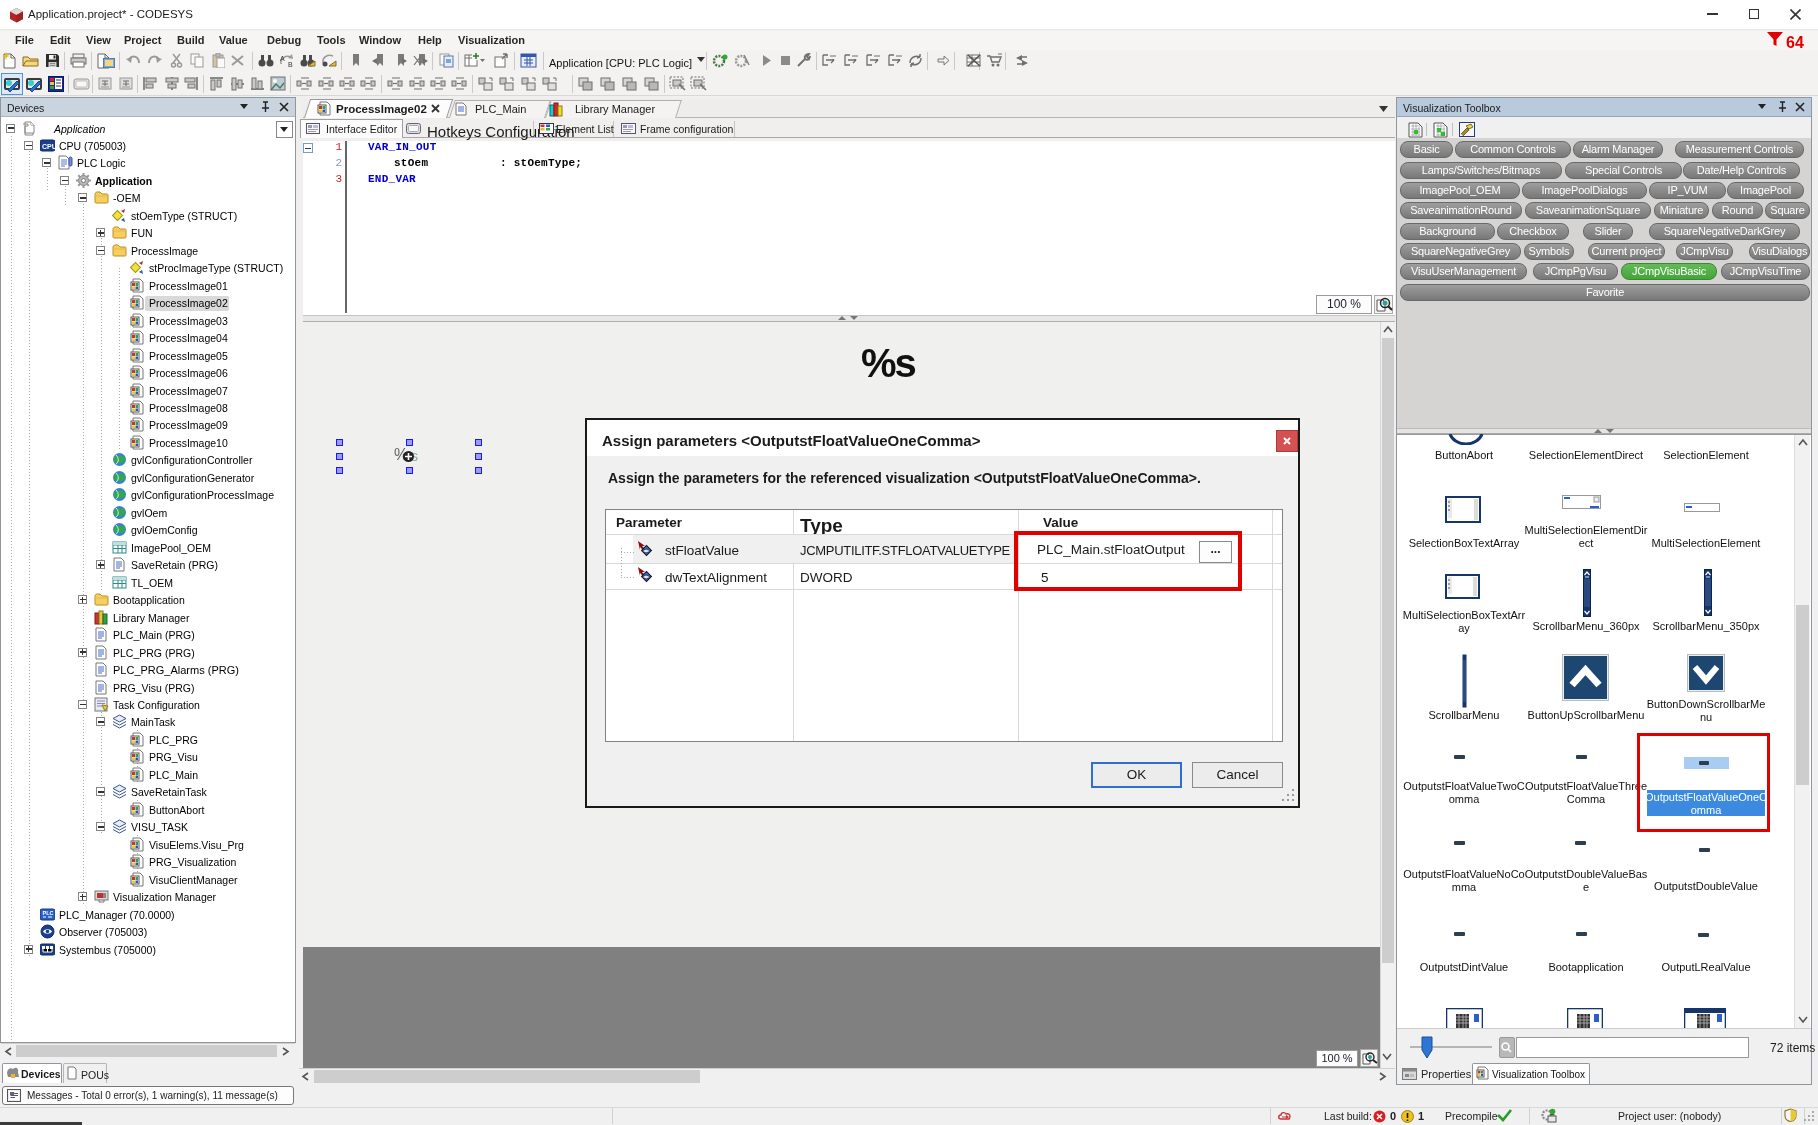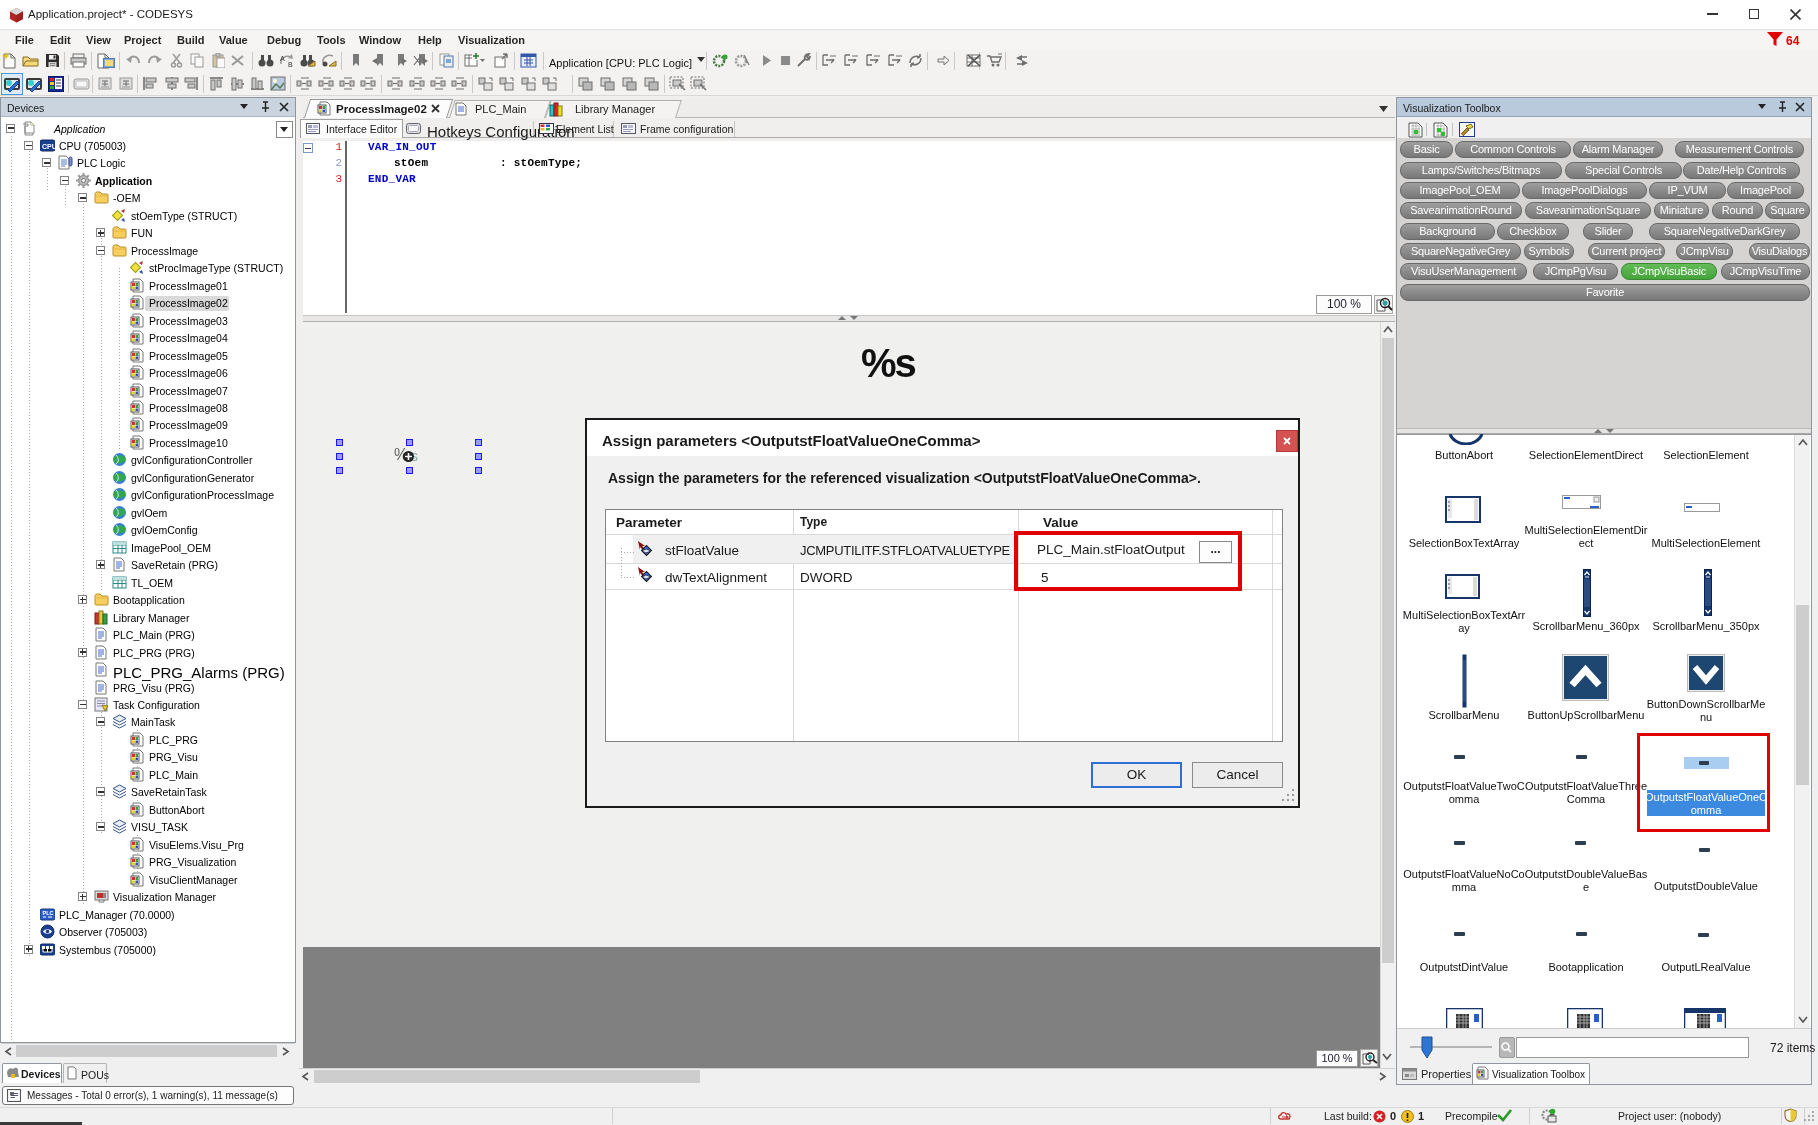--- a/index.html
+++ b/index.html
@@ -35,21 +35,21 @@
 <div class="txt" style="left:177px;top:34px;font-size:11px;font-weight:700;color:#262626">Build</div>
 <div class="txt" style="left:219px;top:34px;font-size:11px;font-weight:700;color:#262626">Value</div>
 <div class="txt" style="left:267px;top:34px;font-size:11px;font-weight:700;color:#262626">Debug</div>
 <div class="txt" style="left:317px;top:34px;font-size:11px;font-weight:700;color:#262626">Tools</div>
 <div class="txt" style="left:359px;top:34px;font-size:11px;font-weight:700;color:#262626">Window</div>
 <div class="txt" style="left:418px;top:34px;font-size:11px;font-weight:700;color:#262626">Help</div>
 <div class="txt" style="left:458px;top:34px;font-size:11px;font-weight:700;color:#262626">Visualization</div>
 <svg class="a" style="left:1767px;top:32px" width="16" height="15" viewBox="0 0 16 15">
     <path d="M0 0 L16 0 L9.5 7.5 L9.5 14 L6.5 12.5 L6.5 7.5 Z" fill="#e00000"></path>
   </svg>
-<div class="txt" style="left:1786px;top:34px;font-size:12px;font-weight:700;color:#e00000">64</div>
+<div class="txt" style="left:1786px;top:34px;font-size:16px;font-weight:700;color:#e00000">64</div>
 <div class="a" style="left:0;top:50px;width:1818px;height:23px;background:#f3f2f0"></div>
 <div class="a" style="left:0;top:73px;width:1818px;height:23px;background:#f3f2f0;border-bottom:1px solid #d8d8d8"></div>
 <svg class="a" style="left:3px;top:53px" width="13" height="16" viewBox="0 0 13 16">
     <path d="M1 1 H8 L12 5 V15 H1 Z" fill="#fdfdfd" stroke="#666"></path>
     <path d="M8 1 L8 5 L12 5" fill="none" stroke="#666"></path>
   </svg>
 <svg class="a" style="left:2px;top:52px" width="8" height="8" viewBox="0 0 8 8">
     <path d="M4 0 L5 3 L8 4 L5 5 L4 8 L3 5 L0 4 L3 3 Z" fill="#e8c400"></path>
   </svg>
 <svg class="a" style="left:22px;top:53px" width="17" height="15" viewBox="0 0 17 15">
@@ -678,21 +678,21 @@
 <div class="a" style="left:81.8px;top:649.0999999999999px;width:1.5px;height:6px;background:#333"></div>
 <svg class="a" style="left:94px;top:644.5999999999999px" width="15" height="15" viewBox="0 0 15 15">
     <path d="M2 1 H9 L12 4 V14 H2 Z" fill="#fff" stroke="#777"></path>
     <path d="M4 5 H10 M4 7 H10 M4 9 H10 M4 11 H8" stroke="#4466cc"></path>
   </svg>
 <div class="txt" style="left:113px;top:646.5999999999999px;font-size:10.5px;color:#000">PLC_PRG (PRG)</div>
 <svg class="a" style="left:94px;top:662.0699999999999px" width="15" height="15" viewBox="0 0 15 15">
     <path d="M2 1 H9 L12 4 V14 H2 Z" fill="#fff" stroke="#777"></path>
     <path d="M4 5 H10 M4 7 H10 M4 9 H10 M4 11 H8" stroke="#4466cc"></path>
   </svg>
-<div class="txt" style="left:113px;top:664.0699999999999px;font-size:15px;color:#000">PLC_PRG_Alarms (PRG)</div>
+<div class="txt" style="left:113px;top:664.0699999999999px;font-size:11px;color:#000">PLC_PRG_Alarms (PRG)</div>
 <svg class="a" style="left:94px;top:679.54px" width="15" height="15" viewBox="0 0 15 15">
     <path d="M2 1 H9 L12 4 V14 H2 Z" fill="#fff" stroke="#777"></path>
     <path d="M4 5 H10 M4 7 H10 M4 9 H10 M4 11 H8" stroke="#4466cc"></path>
   </svg>
 <div class="txt" style="left:113px;top:681.54px;font-size:10.5px;color:#000">PRG_Visu (PRG)</div>
 <div class="a" style="left:78px;top:700.01px;width:9px;height:9px;background:#fff;border:1px solid #848484"></div>
 <div class="a" style="left:79.5px;top:703.81px;width:6px;height:1.5px;background:#333"></div>
 <svg class="a" style="left:94px;top:697.01px" width="15" height="15" viewBox="0 0 15 15">
     <rect x="1" y="1" width="12" height="13" fill="#e8e8f8" stroke="#777"></rect>
     <path d="M3 4 H11 M3 6.5 H11 M3 9 H8" stroke="#8888aa"></path>
@@ -971,21 +971,21 @@
 <div class="a" style="left:585px;top:418px;width:715px;height:390px;background:#f0f0f0;border:2px solid #1a1a1a"></div>
 <div class="a" style="left:587px;top:420px;width:711px;height:36px;background:#ffffff"></div>
 <div class="txt" style="left:602px;top:432px;font-size:15px;font-weight:700;color:#1a1a1a">Assign parameters &lt;OutputstFloatValueOneComma&gt;</div>
 <div class="a" style="left:1276px;top:430px;width:22px;height:22px;background:#d45252;border:1px solid #b03a3a"></div>
 <svg class="a" style="left:1283px;top:437px" width="8" height="8" viewBox="0 0 8 8">
     <path d="M1 1 L7 7 M7 1 L1 7" stroke="#fff" stroke-width="1.8"></path>
   </svg>
 <div class="txt" style="left:608px;top:470px;font-size:14px;font-weight:600;color:#1a1a1a">Assign the parameters for the referenced visualization &lt;OutputstFloatValueOneComma&gt;.</div>
 <div class="a" style="left:605px;top:509px;width:678px;height:233px;background:#fff;border:1px solid #828282"></div>
 <div class="txt" style="left:616px;top:515px;font-size:13.5px;font-weight:700">Parameter</div>
-<div class="txt" style="left:800px;top:515px;font-size:12px;font-weight:700">Type</div>
+<div class="txt" style="left:800px;top:515px;font-size:19px;font-weight:700">Type</div>
 <div class="txt" style="left:1043px;top:515px;font-size:13.5px;font-weight:700">Value</div>
 <div class="a" style="left:793px;top:510px;width:1px;height:231px;background:#d9d9d9"></div>
 <div class="a" style="left:1018px;top:510px;width:1px;height:231px;background:#d9d9d9"></div>
 <div class="a" style="left:1272px;top:510px;width:1px;height:231px;background:#d9d9d9"></div>
 <div class="a" style="left:606px;top:534px;width:676px;height:1px;background:#d9d9d9"></div>
 <div class="a" style="left:633px;top:535px;width:385px;height:28px;background:#f0f0f0"></div>
 <div class="a" style="left:1019px;top:535px;width:253px;height:28px;background:#ffffff"></div>
 <div class="a" style="left:606px;top:563px;width:676px;height:1px;background:#d9d9d9"></div>
 <div class="a" style="left:606px;top:589px;width:676px;height:1px;background:#d9d9d9"></div>
 <svg class="a" style="left:637px;top:540px" width="18" height="18" viewBox="0 0 18 18">

